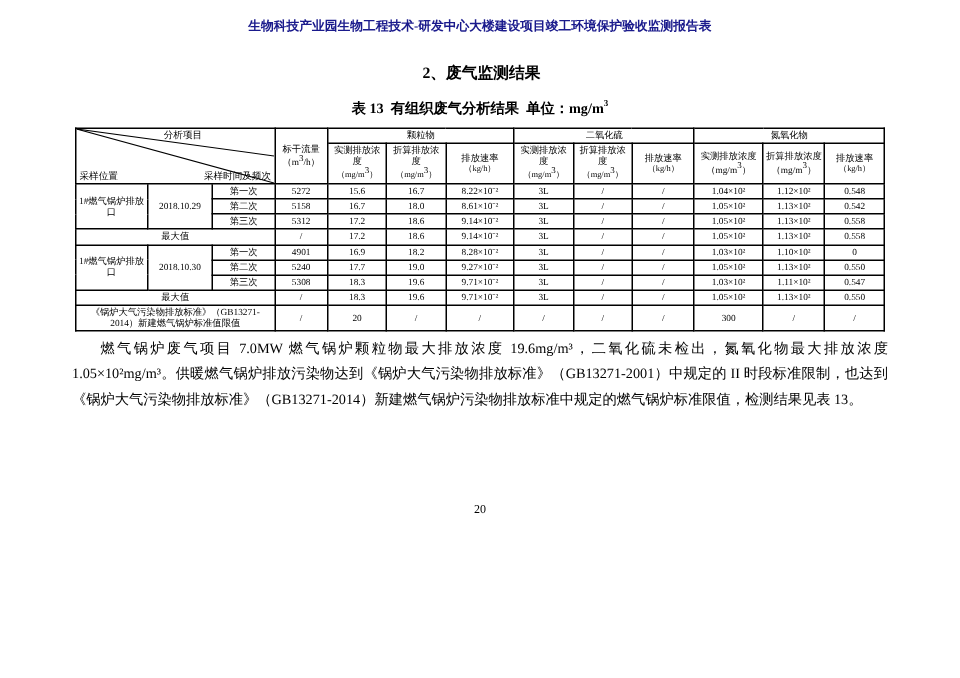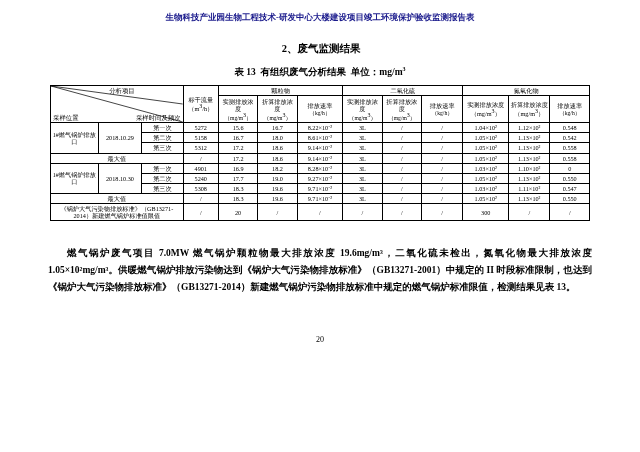--- a/index.html
+++ b/index.html
@@ -100,25 +100,24 @@
     font-size: 5.6px;
   }
   .note-cell {
     font-size: 5.8px;
     line-height: 1.2;
     text-align: center;
   }
   .para {
     font-size: 9.5px;
     line-height: 1.75;
-    margin-top: 24px;
+    margin-top: 4px;
     text-indent: 19px;
     text-align: justify;
     padding: 0 8px;
-    font-weight: bold;
   }
   .page-num {
     position: absolute;
     bottom: 28px;
     left: 0;
     right: 0;
     text-align: center;
     font-size: 8px;
   }
   .vtxt {

